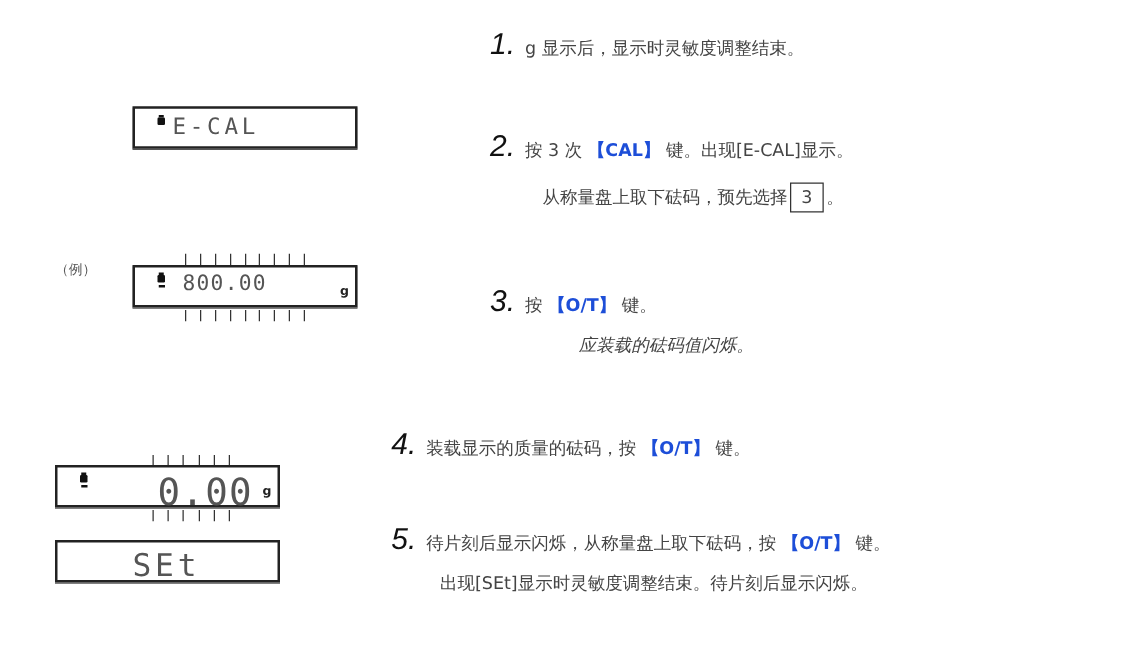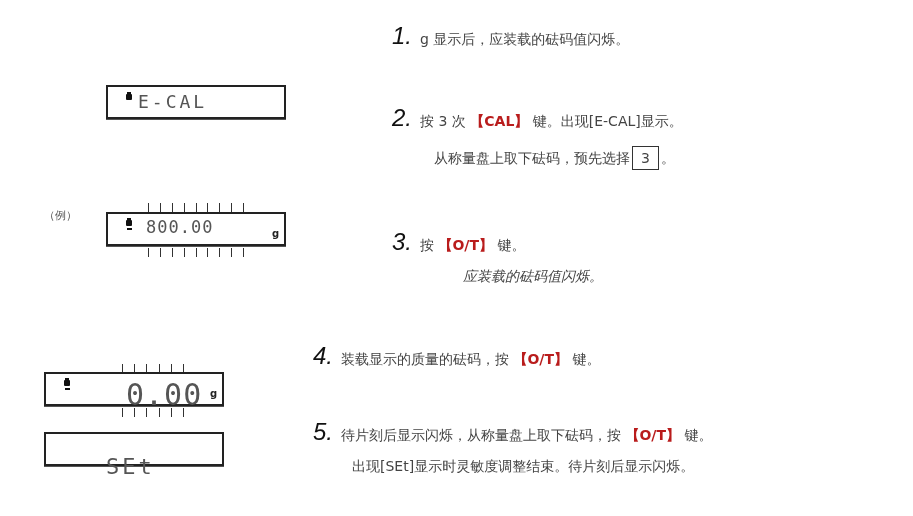--- a/index.html
+++ b/index.html
@@ -9,21 +9,21 @@
   .lcd .txt { position:absolute; font-family:"DejaVu Sans Mono","Liberation Mono",monospace; color:#555; font-weight:300; letter-spacing:3px; }
   .lcd .unit { position:absolute; font-size:10px; font-weight:bold; color:#222; }
   .weight-icon { position:absolute; width:6px; height:8px; }
   .weight-icon .top { position:absolute; left:1px; top:0; width:4px; height:2px; background:#111; }
   .weight-icon .body { position:absolute; left:0; top:2px; width:6px; height:6px; background:#111; border-radius:1px; }
   .weight-icon .arrow { position:absolute; left:1px; top:10px; width:5px; height:2px; background:#111; }
   .blink { position:absolute; display:flex; justify-content:space-between; }
   .blink span { width:1px; height:9px; background:#333; display:block; }
   .step { position:absolute; font-size:14px; color:#444; white-space:nowrap; }
   .num { font-family:"Liberation Sans",sans-serif; font-style:italic; font-size:24px; color:#111; margin-right:8px; }
-  .bold { font-weight:bold; color:#b91c1c; }
+  .bold { font-weight:bold; color:#1d4ed8; }
   .boxed { display:inline-block; border:1.5px solid #333; padding:0 8px; line-height:22px; margin:0 2px; }
   .example-label { position:absolute; font-size:11px; color:#555; }
 </style>
 </head>
 <body>
 
 <div class="lcd" style="left:106px;top:85px;width:180px;height:34px;">
   <div class="weight-icon" style="left:18px;top:5px;">
       <div class="top"></div>
       <div class="body"></div>
@@ -85,25 +85,25 @@
 <div class="blink" style="left:122px;top:408px;width:62px;">
   <span></span>
     <span></span>
     <span></span>
     <span></span>
     <span></span>
     <span></span>
 </div>
 
 <div class="lcd" style="left:44px;top:432px;width:180px;height:34px;">
-  <div class="txt" style="left:60px;top:20px;font-size:22px;">SEt</div>
+  <div class="txt" style="left:60px;top:4px;font-size:25px;">SEt</div>
 </div>
 
 <div class="step" style="left:392px;top:22px;">
-  <span class="num">1.</span><span>g 显示后，应装载的砝码值闪烁。</span>
+  <span class="num">1.</span><span>g 显示后，显示时灵敏度调整结束。</span>
 </div>
 
 <div class="step" style="left:392px;top:104px;">
   <span class="num">2.</span><span>按 3 次 </span><span class="bold">【CAL】</span><span> 键。出现[E-CAL]显示。</span>
 </div>
 <div class="step" style="left:434px;top:146px;">
   <span>从称量盘上取下砝码，预先选择</span><span class="boxed">3</span><span>。</span>
 </div>
 
 <div class="step" style="left:392px;top:228px;">

